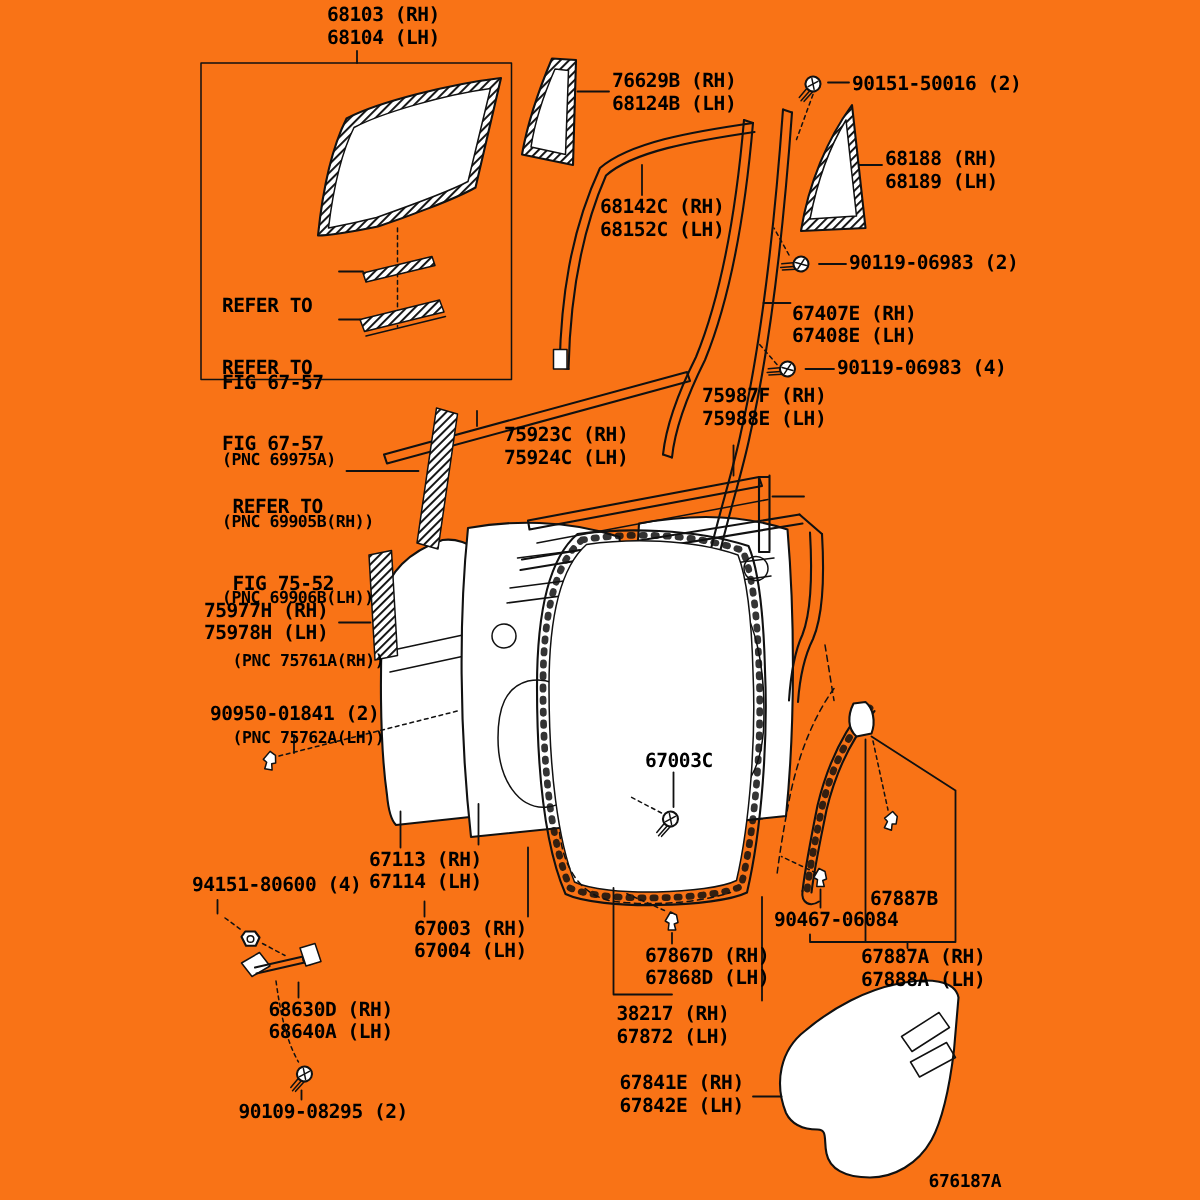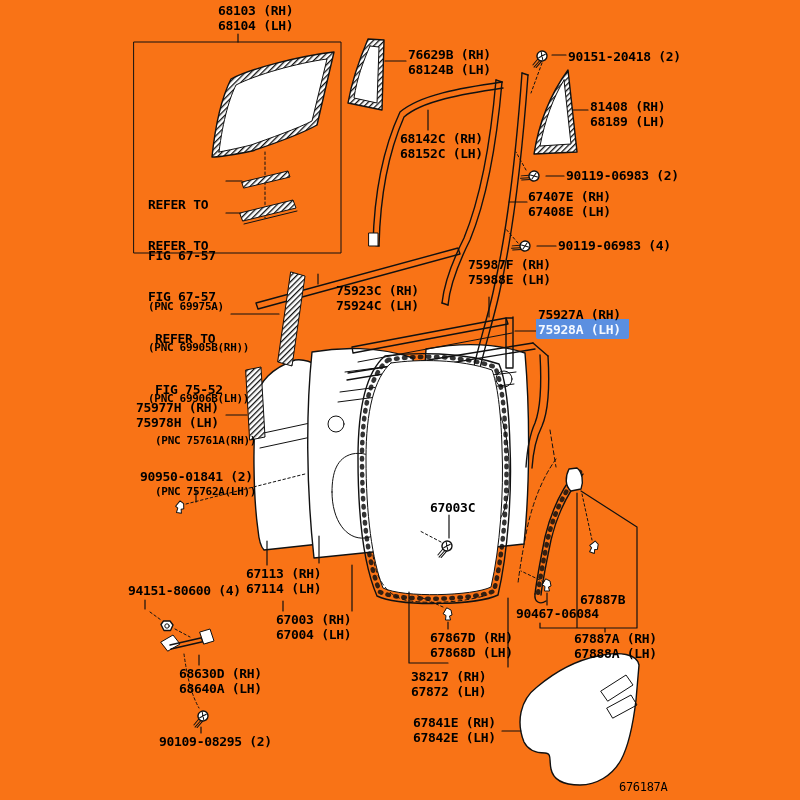--- a/index.html
+++ b/index.html
@@ -8,21 +8,21 @@
   .stage svg{position:absolute;left:0;top:0;}
   .lbl{position:absolute;font-weight:bold;font-size:13px;line-height:15px;color:#000;
        white-space:pre;letter-spacing:-0.3px;}
   .lbl span{display:block;}
   .note{position:absolute;font-weight:bold;color:#000;white-space:pre;letter-spacing:-0.3px;}
   .note .big{display:block;font-size:13px;line-height:13px;}
   .note .pnc{display:block;font-size:11px;line-height:13px;}
   .sel{background:linear-gradient(180deg, rgba(91,143,224,0) 0px, rgba(91,143,224,0) 12px,
        #5b8fe0 12px, #5b8fe0 100%);border-radius:2px;padding:0 8px 2px 2px;margin-left:-2px;}
   .sel .line2{color:#f4f8ff;}
-  .code{position:absolute;font-weight:normal;font-size:12px;color:#000;letter-spacing:-0.3px;}
+  .code{position:absolute;font-weight:bold;font-size:12px;color:#000;letter-spacing:-0.3px;}
   
   .s  {stroke:#111;fill:none;stroke-width:1.4;stroke-linecap:round;stroke-linejoin:round;}
   .thin{stroke-width:1;}
   .ld {stroke-width:1.2;}
   .dash{stroke-dasharray:4,3;}
   .dash2{stroke-dasharray:2.5,2.5;}
   .tick{stroke-width:4.5;stroke-dasharray:1.5,6.5;opacity:.85;}
   .white{fill:#fff;}
   .hatchf{fill:url(#hatch);}
 </style>
@@ -232,31 +232,30 @@
   <span class="pnc">(PNC 69975A)</span>
 </div>
 <div class="note" style="left:148px;top:201px">
   <span class="big">REFER TO</span>
   <span class="big">FIG 67-57</span>
   <span class="pnc">(PNC 69905B(RH))</span>
   <span class="pnc">(PNC 69906B(LH))</span>
 </div>
 
 <div class="lbl" style="left:408px;top:47px"><span>76629B (RH)</span><span>68124B (LH)</span></div>
-<div class="lbl" style="left:568px;top:49px"><span>90151-20418 (2)</span></div>
-<div class="lbl" style="left:590px;top:99px"><span>81408 (RH)</span><span>68189 (LH)</span></div>
+<div class="lbl" style="left:568px;top:49px"><span>90151-50016 (2)</span></div>
+<div class="lbl" style="left:590px;top:99px"><span>68188 (RH)</span><span>68189 (LH)</span></div>
 <div class="lbl" style="left:400px;top:131px"><span>68142C (RH)</span><span>68152C (LH)</span></div>
 <div class="lbl" style="left:566px;top:168px"><span>90119-06983 (2)</span></div>
-<div class="lbl" style="left:528px;top:189px"><span>67407E (RH)</span><span>67408E (LH)</span></div>
+<div class="lbl" style="left:528px;top:202px"><span>67407E (RH)</span><span>67408E (LH)</span></div>
 <div class="lbl" style="left:558px;top:238px"><span>90119-06983 (4)</span></div>
 
 <div class="lbl" style="left:468px;top:257px"><span>75987F (RH)</span><span>75988E (LH)</span></div>
 <div class="lbl" style="left:336px;top:283px"><span>75923C (RH)</span><span>75924C (LH)</span></div>
 
-<div class="lbl sel" style="left:538px;top:307px"><span class="line1">75927A (RH)</span><span class="line2">75928A (LH)</span></div>
 
 <div class="note" style="left:155px;top:294px">
   <span class="big">REFER TO</span>
   <span class="big">FIG 75-52</span>
   <span class="pnc">(PNC 75761A(RH))</span>
   <span class="pnc">(PNC 75762A(LH))</span>
 </div>
 
 <div class="lbl" style="left:136px;top:400px"><span>75977H (RH)</span><span>75978H (LH)</span></div>
 <div class="lbl" style="left:140px;top:469px"><span>90950-01841 (2)</span></div>

